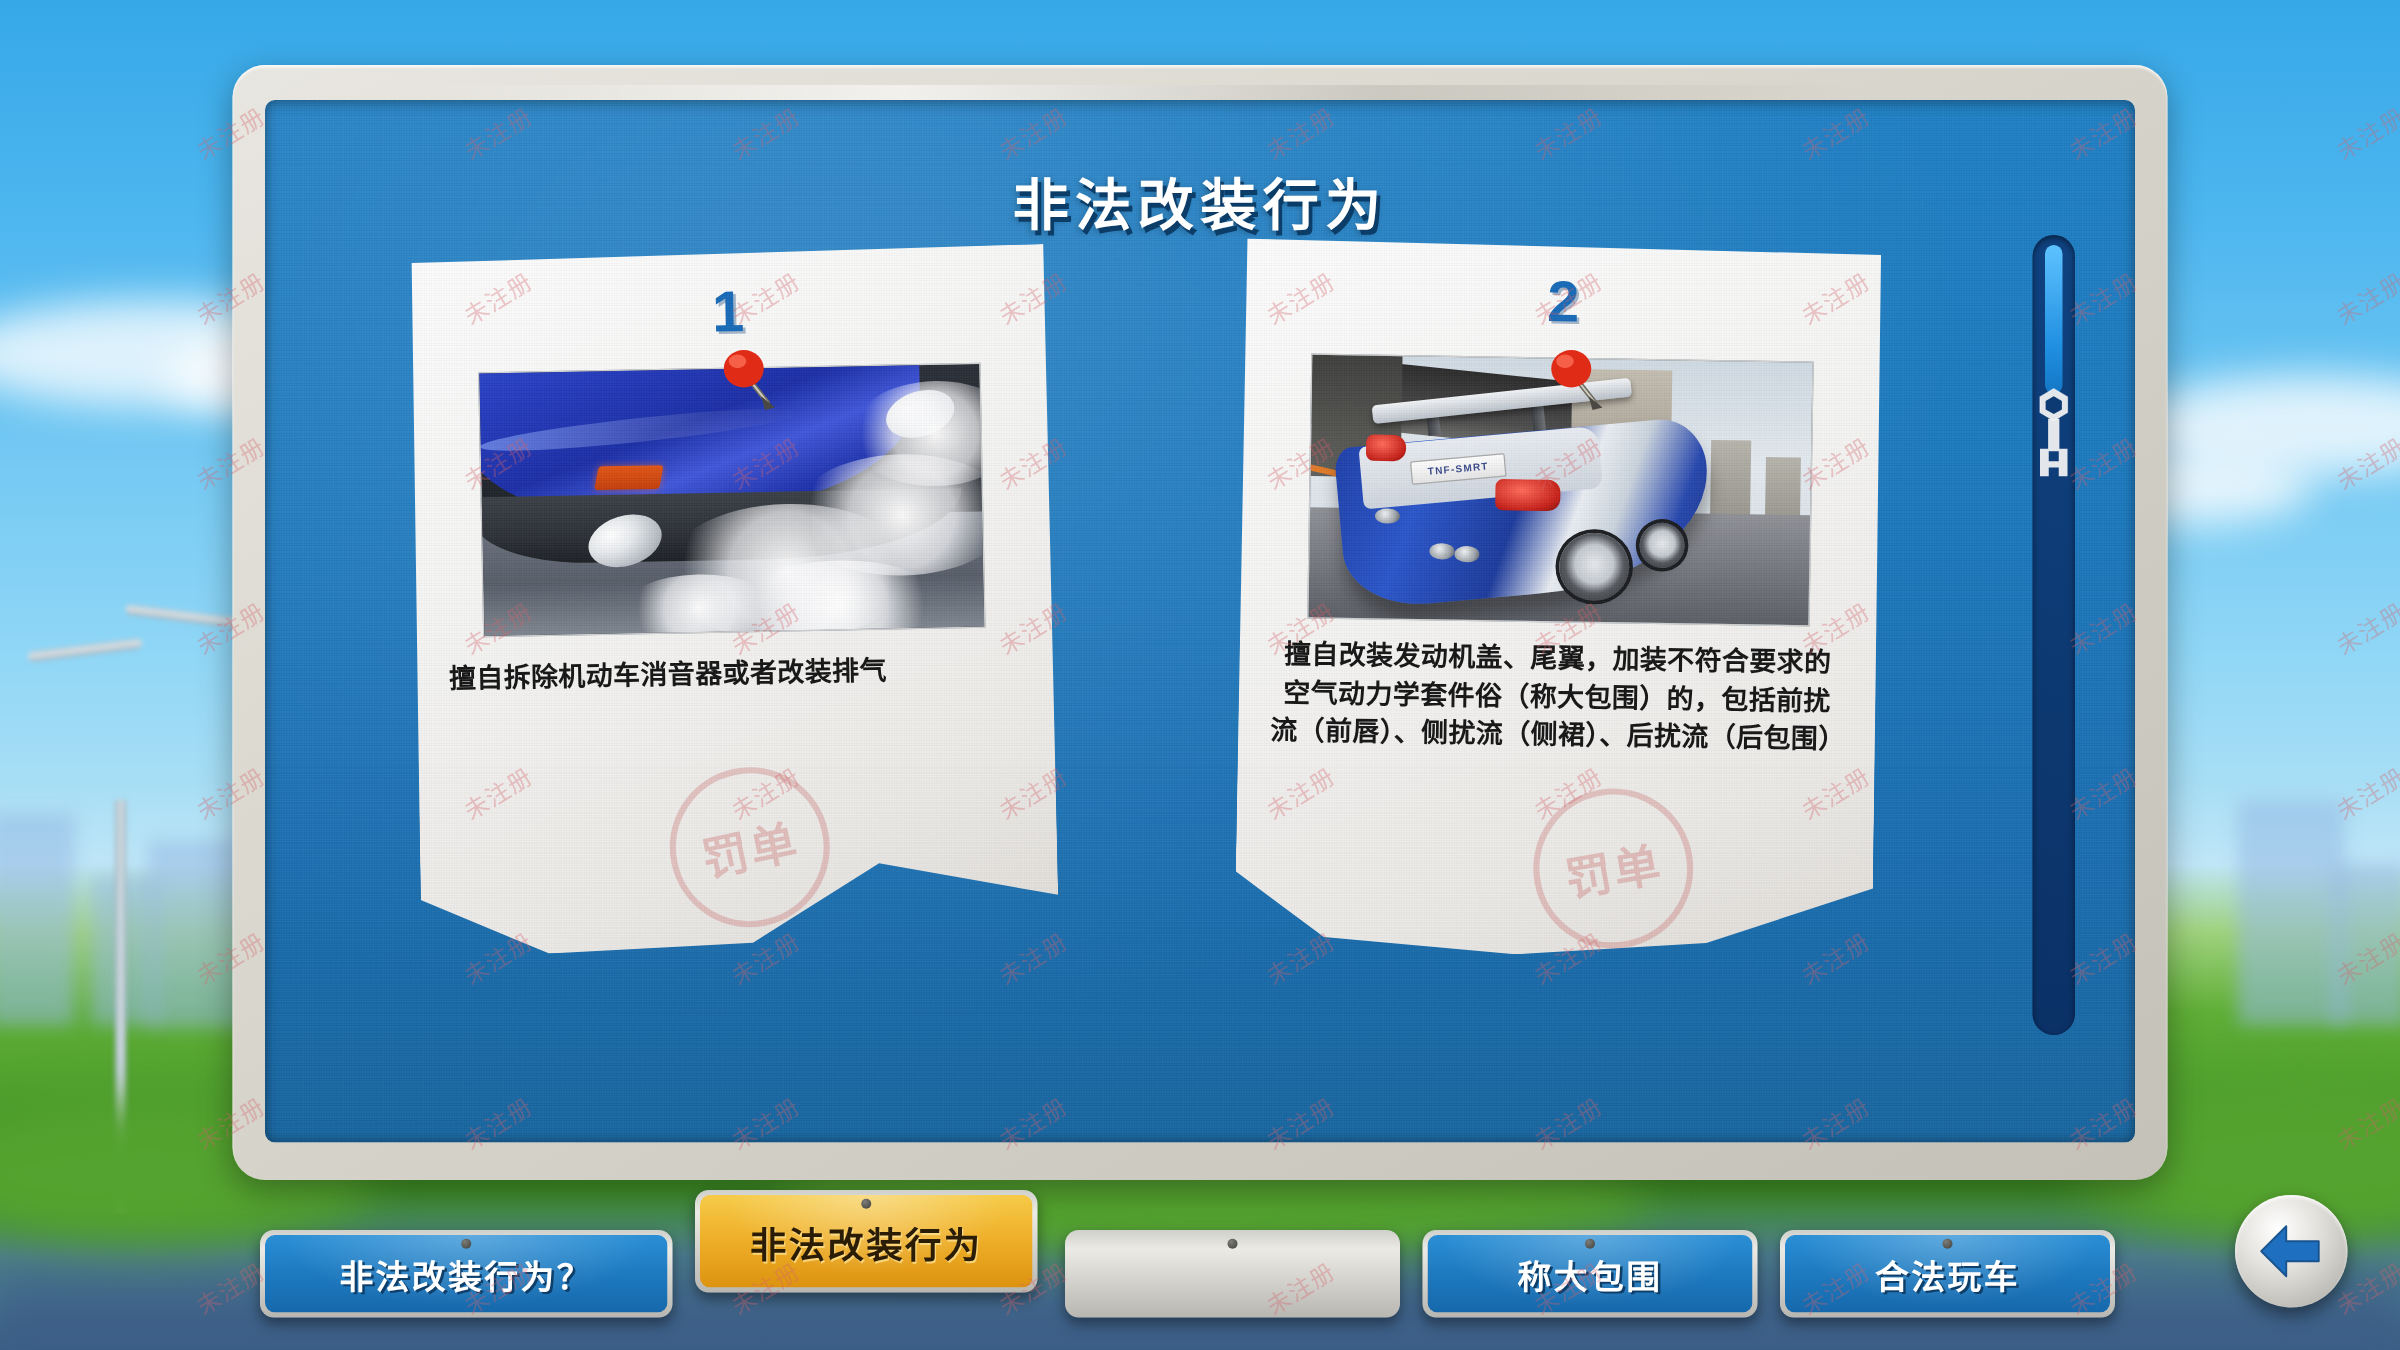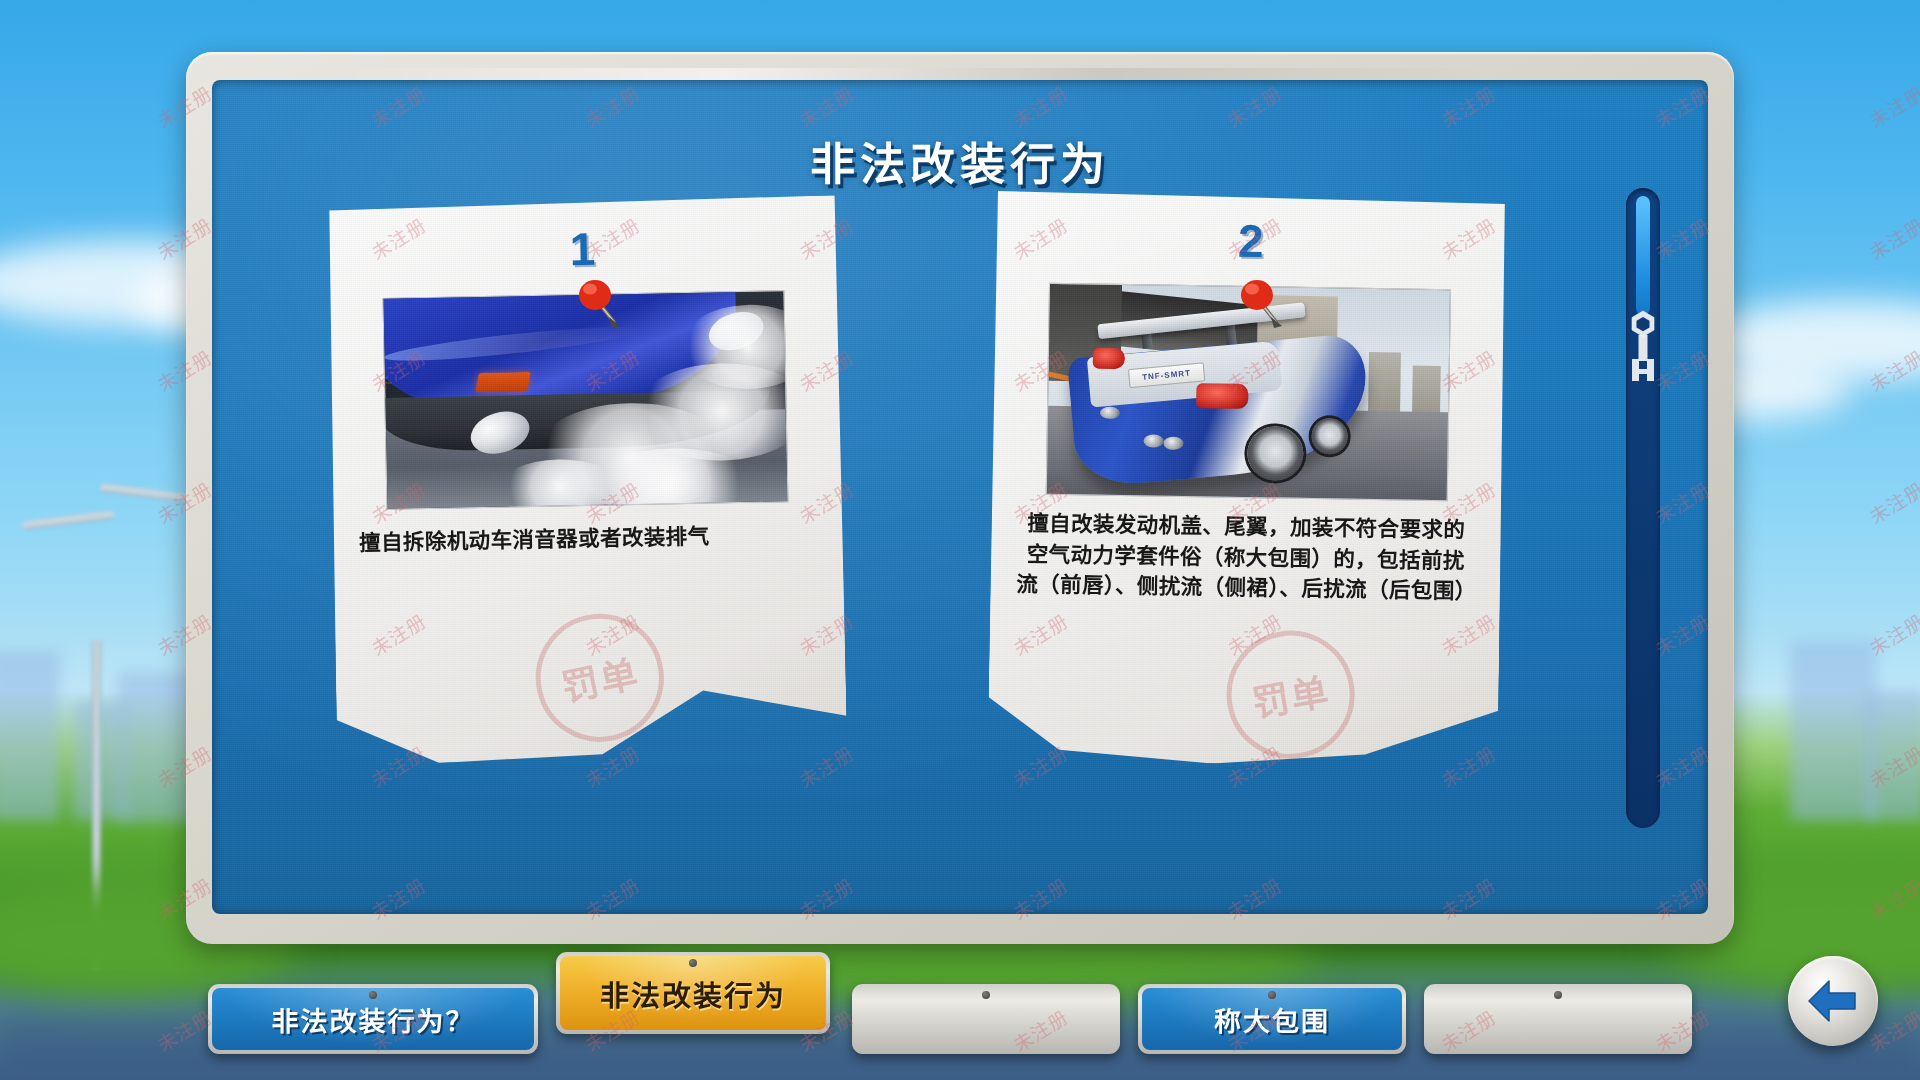--- a/index.html
+++ b/index.html
@@ -539,20 +539,21 @@
       <div class="tab-stud"></div>
     </div>
 
     <div class="tab" style="left:1138px; width:268px;">
       <div class="tab-stud"></div>
       <div class="tab-face">称大包围</div>
     </div>
 
     <div class="tab" style="left:1424px; width:268px;">
       <div class="tab-stud"></div>
+      <div class="tab-face">合法玩车</div>
     </div>
 
     <div id="back-button" title="返回">
       <svg width="56" height="52" viewBox="0 0 56 52">
         <path d="M24 6 L4 26 L24 46 L24 34 L50 34 L50 18 L24 18 Z" fill="#1f6fc0" stroke="#17538f" stroke-width="1.5" stroke-linejoin="round"></path>
       </svg>
     </div>
 
   </div>
 

